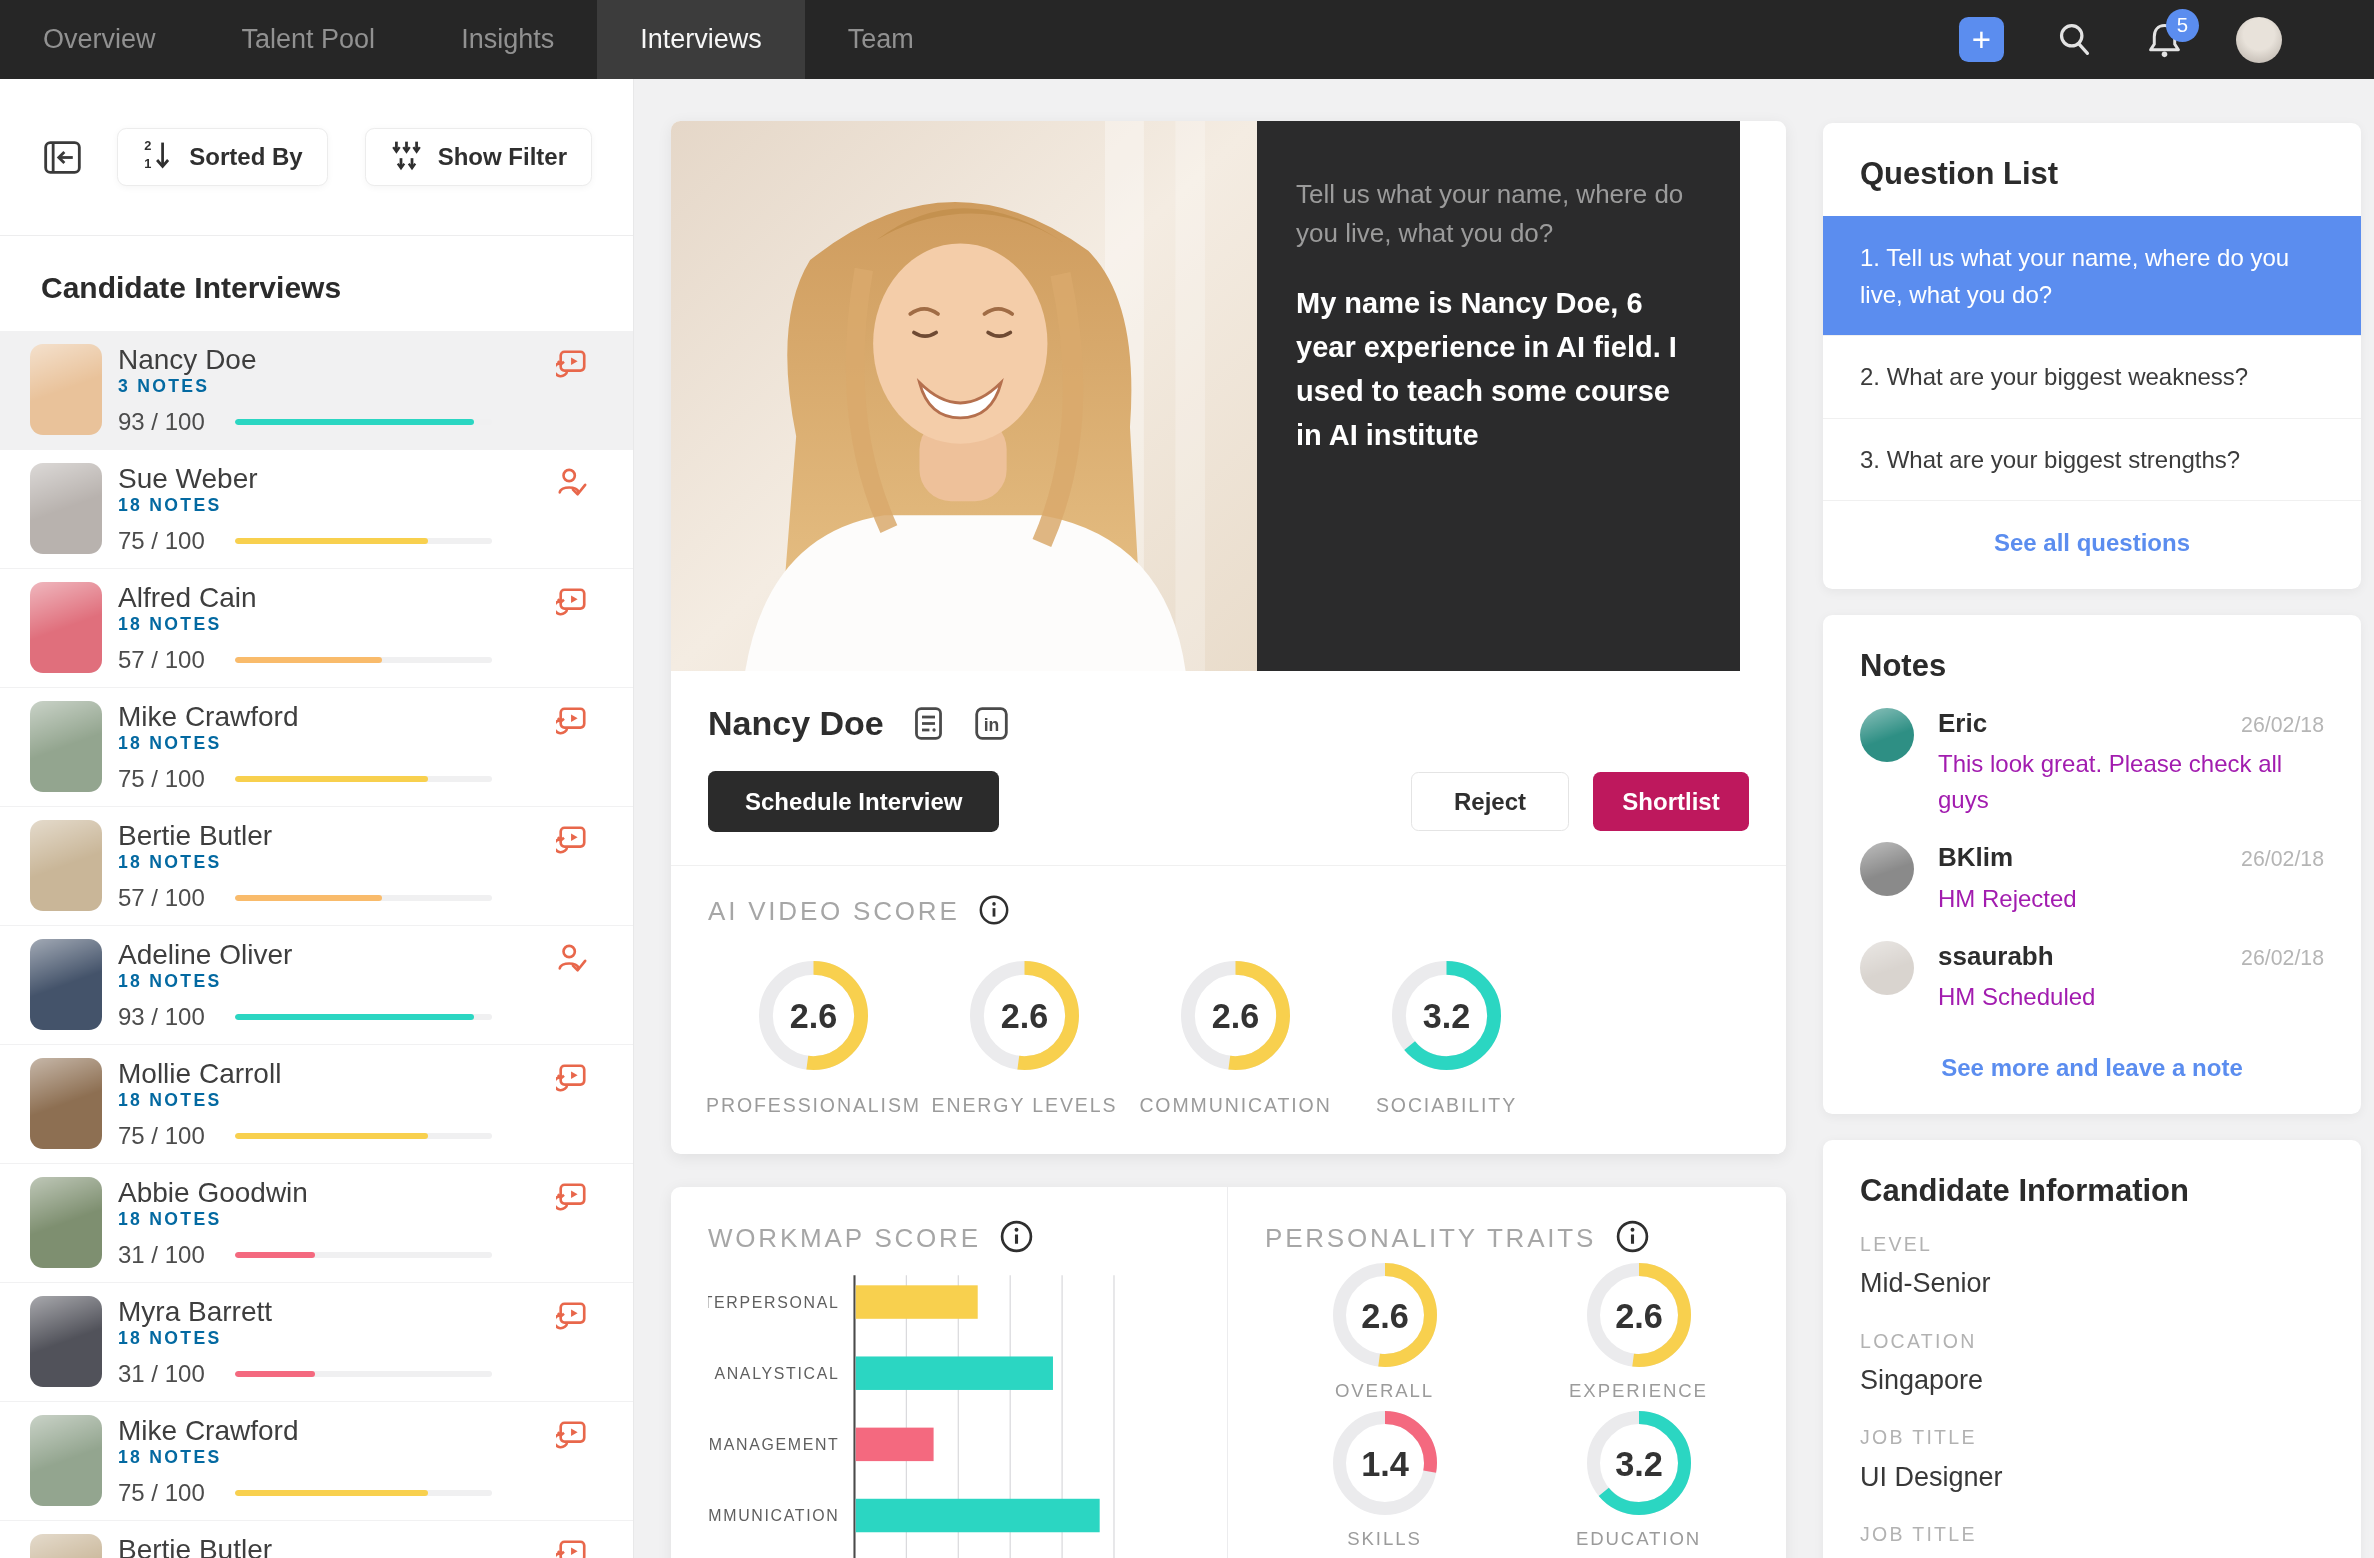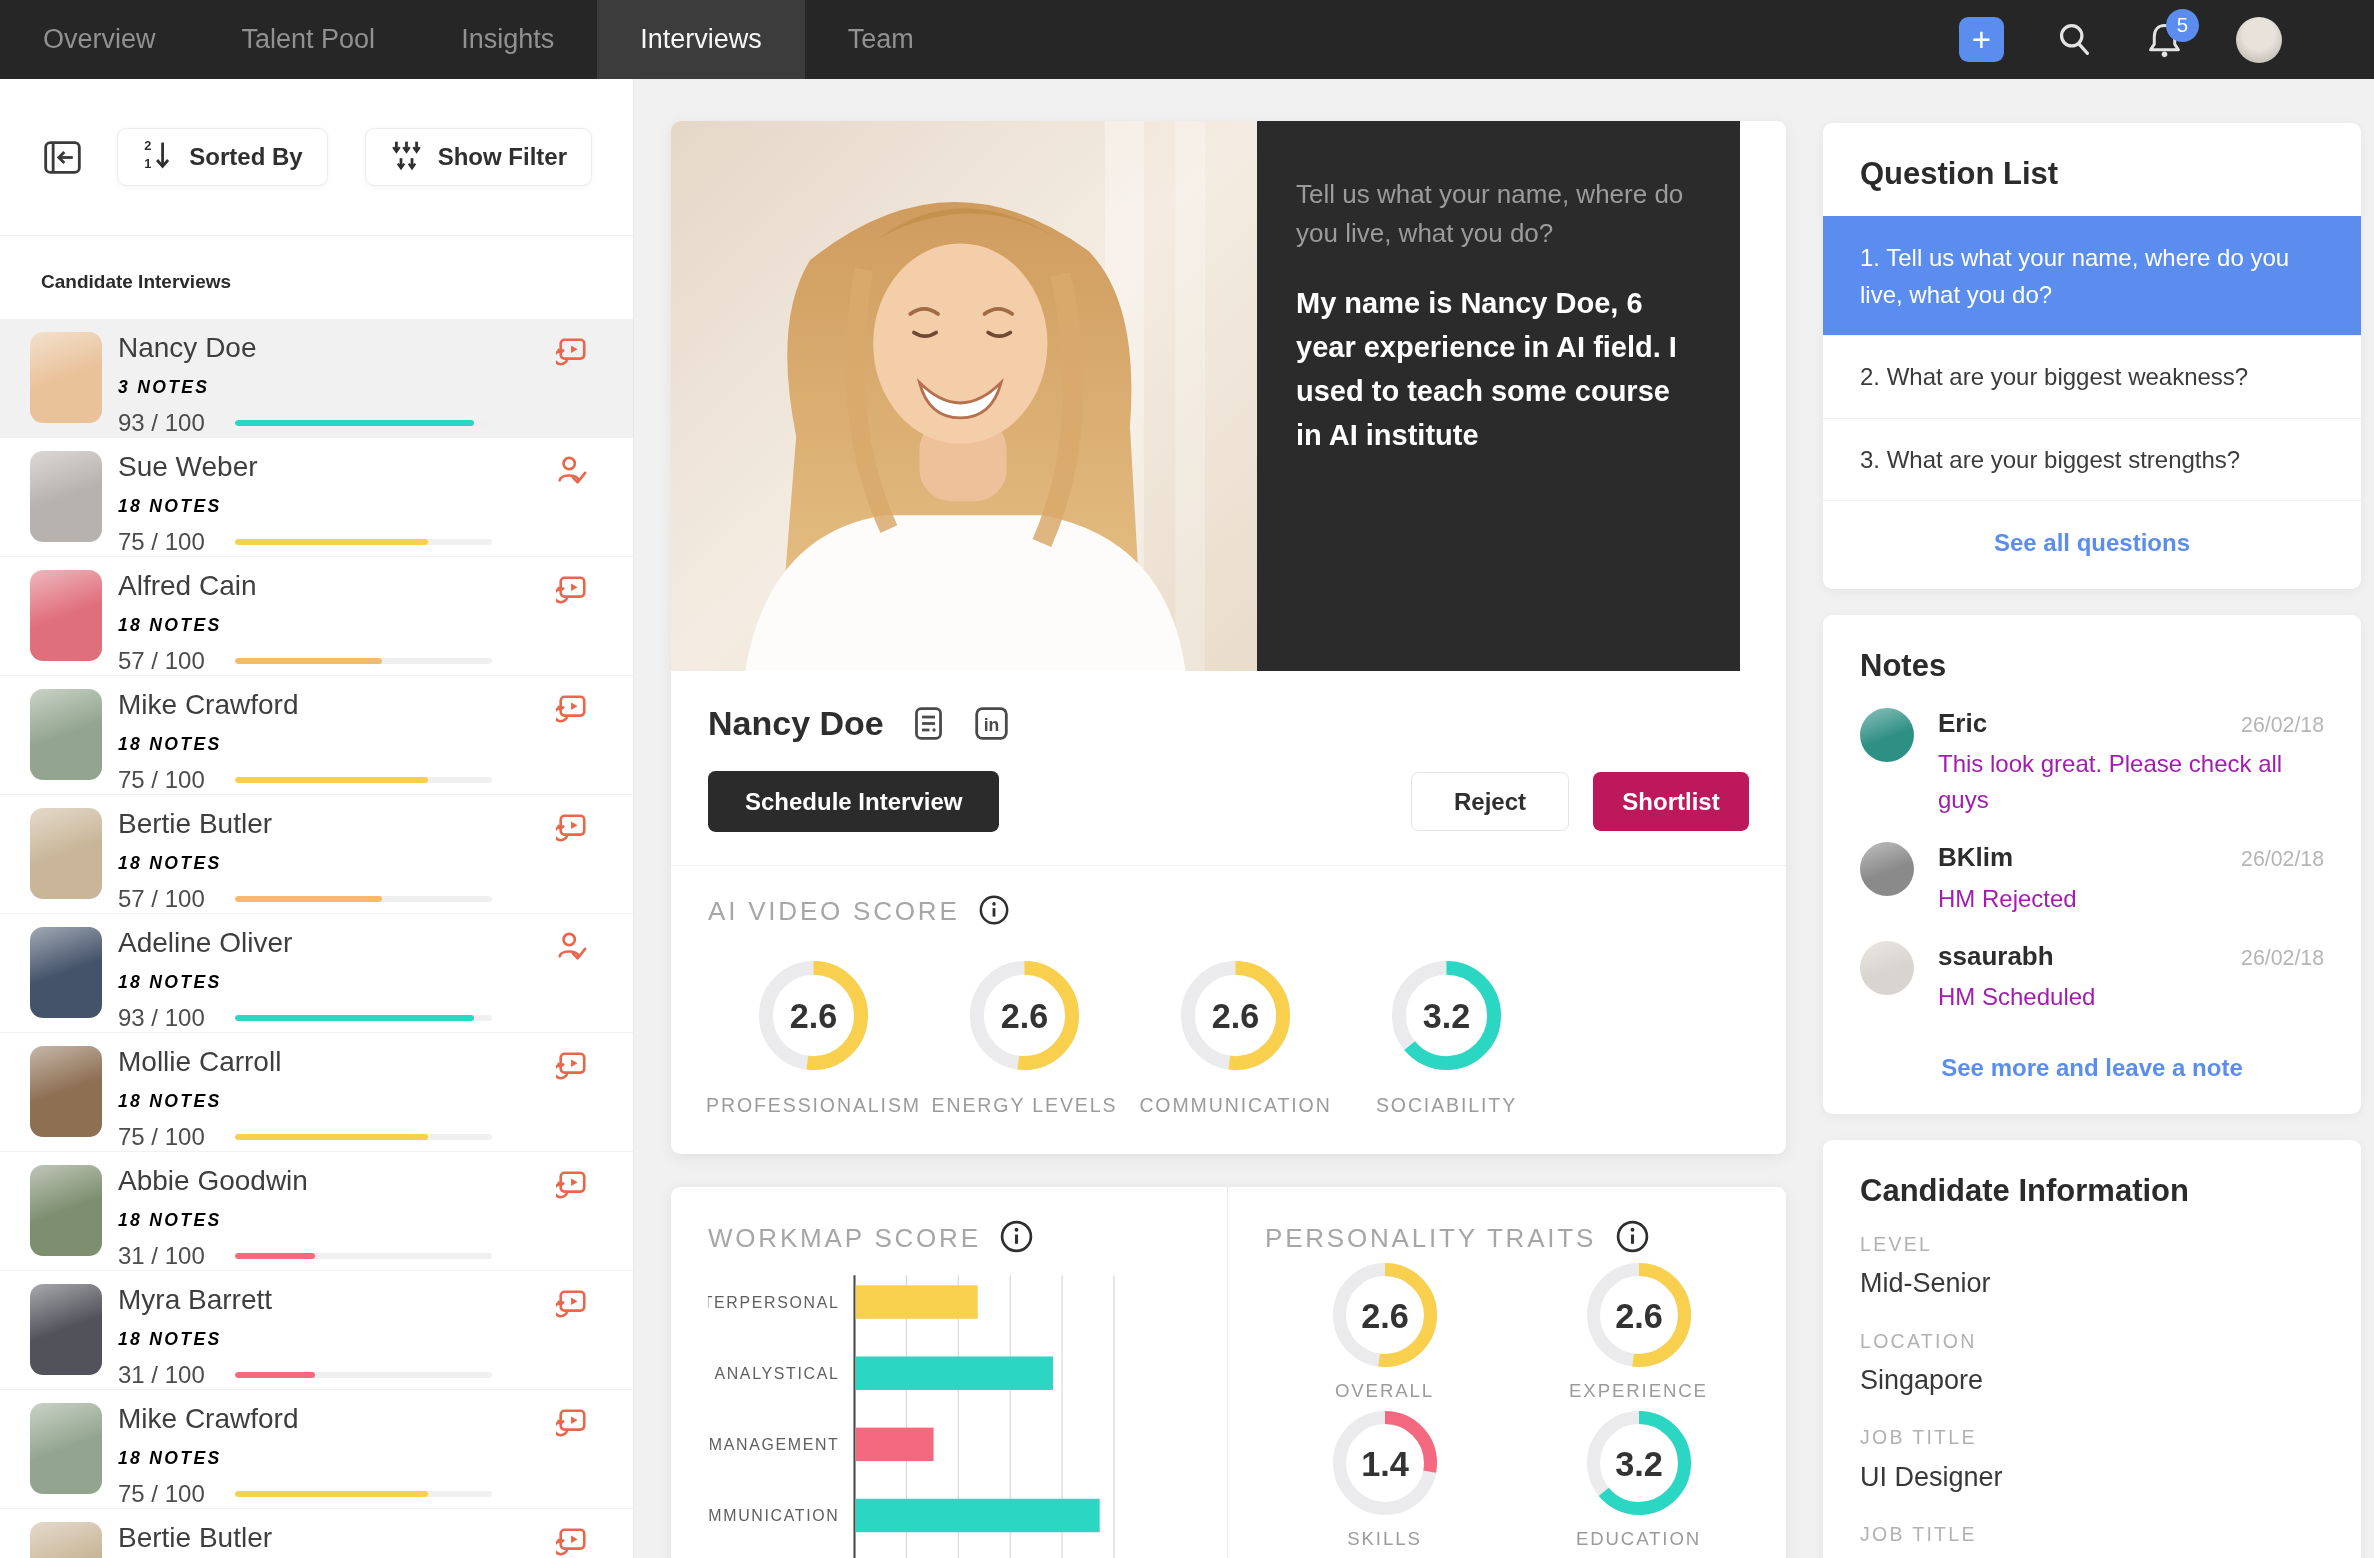--- a/index.html
+++ b/index.html
@@ -21,28 +21,28 @@
   .badge { position:absolute; top:-11px; right:-15px; min-width:33px; height:33px; border-radius:16.7px; background:#5b8def; color:#fff; font-size:20.4px; line-height:33px; text-align:center; }
   .nav-avatar { width:46px; height:46px; border-radius:50%; background:radial-gradient(circle at 50% 38%, #e8e2da 0 42%, #cfc8c0 70%, #b9b1a8); border:none; cursor:pointer; }
 
   
   .sidebar { position:absolute; left:0; top:79px; width:634px; height:1479px; background:#fff; border-right:1.9px solid #e8e8e9; overflow:hidden; }
   .sidebar-toolbar { display:flex; align-items:center; height:156px; padding:0 41px; }
   .collapse-btn { background:none; border:none; cursor:pointer; display:flex; }
   .toolbar-btns { margin-left:auto; display:flex; gap:37px; }
   .tool-btn { display:flex; align-items:center; gap:15px; background:#fff; border:1.9px solid #ececec; border-radius:9.3px; height:58px; padding:0 24px; font-size:24px; font-weight:bold; color:#2f2f2f; box-shadow:0 1.9px 7.4px rgba(0,0,0,.04); cursor:pointer; }
   .sidebar-divider { border-top:1.9px solid #ededee; }
-  .sidebar-heading { font-size:19px; font-weight:bold; color:#2b2b2b; padding:35px 41px 26px; }
+  .sidebar-heading { font-size:30px; font-weight:bold; color:#2b2b2b; padding:35px 41px 26px; }
 
   .cand-row { position:relative; height:119px; border-bottom:1.9px solid #f1f1f2; background:#fff; cursor:pointer; }
   .cand-row.sel { background:#f1f1f2; }
   .cand-avatar { position:absolute; left:30px; top:13px; width:72px; height:91px; border-radius:13px; }
   .cand-main { position:absolute; left:118px; top:13px; right:37px; }
   .cand-name { font-size:28px; color:#3e3e3e; }
-  .cand-notes { margin-top:13px; font-size:17.6px; font-weight:bold; letter-spacing:2.3px; color:#000000;font-style:italic; }
+  .cand-notes { font-size:17.6px; font-weight:bold; letter-spacing:2.3px; color:#0369a1; }
   .cand-score-row { margin-top:11px; display:flex; align-items:center; }
   .cand-score { font-size:24px; color:#4c4c4c; width:104px; }
   .cand-bar { display:inline-block; width:257px; height:6.5px; border-radius:3.7px; background:#f0f0f1; margin-left:13px; overflow:hidden; }
   .cand-bar-fill { display:block; height:6.5px; border-radius:3.7px; }
   .cand-icon { position:absolute; right:45px; top:16.7px; display:flex; cursor:pointer; }
 
   
   .main-col { position:absolute; left:671px; top:121px; width:1115px; }
   .main-card { border-radius:9.3px; overflow:hidden; box-shadow:0 3.7px 15px rgba(0,0,0,.07); background:#fff; }
   .video-wrap { display:flex; height:550px; cursor:pointer; }

